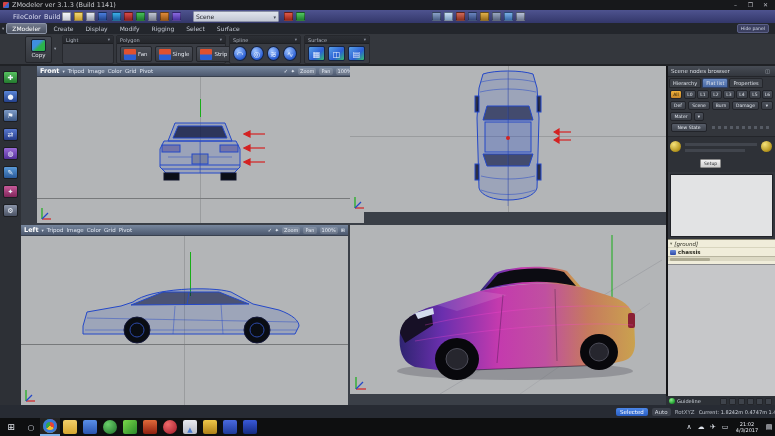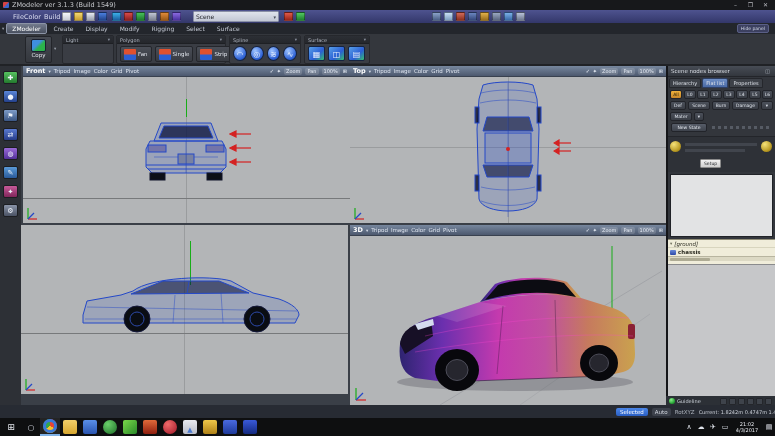--- a/index.html
+++ b/index.html
@@ -91,21 +91,21 @@
   .tbslot.run{background:rgba(255,255,255,.09);border-bottom:2px solid #7fb2e8}
   .tray{margin-left:auto;display:flex;align-items:center}
   .tric{font-size:7px;color:#dfe3ea;width:12px;text-align:center}
   .clock{width:32px;text-align:center;font-size:5px;color:#e8ebf0;line-height:6px}
 </style>
 </head>
 <body>
 
 <div class="abs titlebar">
   <div class="abs" style="left:3px;top:2px;width:6px;height:6px;background:linear-gradient(135deg,#d84444 45%,#3a66cc 55%);border-radius:1px"></div>
-  <div class="abs title-tx">ZModeler ver 3.1.3 (Build 1549)</div>
+  <div class="abs title-tx">ZModeler ver 3.1.3 (Build 1141)</div>
   <div class="abs wbtn" style="left:728px">–</div>
   <div class="abs wbtn" style="left:743px">❐</div>
   <div class="abs wbtn" style="left:758px">✕</div>
 </div>
 
 <div class="abs menubar">
   <span class="abs menu-tx" style="left:13px">File</span>
   <span class="abs menu-tx" style="left:24px">Color</span>
   <span class="abs menu-tx" style="left:44px">Build</span>
 
@@ -217,21 +217,21 @@
   <div class="abs ltic" style="top:43px;background:linear-gradient(#7e9cc8,#3a5684)">⚑</div>
   <div class="abs ltic" style="top:62px;background:linear-gradient(#5a7ad0,#263c8a)">⇄</div>
   <div class="abs ltic" style="top:81px;background:linear-gradient(#9a6ad8,#53309a)">◍</div>
   <div class="abs ltic" style="top:100px;background:linear-gradient(#5a9ad8,#2a5a9a)">✎</div>
   <div class="abs ltic" style="top:119px;background:linear-gradient(#c85a9a,#80265a)">✦</div>
   <div class="abs ltic" style="top:138px;background:linear-gradient(#8a94a8,#4a5264)">⚙</div>
 </div>
 
 <div class="abs vpframe" style="left:21px;top:66px;width:645px;height:339px">
 
-  <div class="abs" style="left:2px;top:0;width:327px;height:133px">
+  <div class="abs" style="left:16px;top:0;width:327px;height:133px">
     <div class="vph">
       <span class="vpl">Front</span>
       <span class="vcaret">▾</span>
       <span class="tg">Tripod</span>
       <span class="tg">Image</span>
       <span class="tg">Color</span>
       <span class="tg">Grid</span>
       <span class="tg">Pivot</span>
       <span class="sp"></span>
       <span class="hic">✓</span>
@@ -274,36 +274,20 @@
       </svg>
       <svg class="tripod" width="14" height="16" viewBox="0 0 14 16">
         <line x1="3" y1="14" x2="3" y2="3" stroke="#18ad18" stroke-width="1.2"></line>
         <line x1="3" y1="14" x2="12" y2="14" stroke="#d42222" stroke-width="1.2"></line>
         <line x1="3" y1="14" x2="9" y2="8" stroke="#2448c8" stroke-width="1.2"></line>
       </svg>
     </div>
   </div>
 
   <div class="abs" style="left:329px;top:0;width:316px;height:157px">
-    <div class="vph">
-      <span class="vpl">Top</span>
-      <span class="vcaret">▾</span>
-      <span class="tg">Tripod</span>
-      <span class="tg">Image</span>
-      <span class="tg">Color</span>
-      <span class="tg">Grid</span>
-      <span class="tg">Pivot</span>
-      <span class="sp"></span>
-      <span class="hic">✓</span>
-      <span class="hic">✦</span>
-      <span class="hcp">Zoom</span>
-      <span class="hcp">Pan</span>
-      <span class="hcp">100%</span>
-      <span class="hic">⊞</span>
-    </div>
     <div class="vpb" style="height:146px">
       <div class="hline2" style="top:70px"></div>
       <div class="vline" style="left:158px"></div>
       <svg class="abs" style="left:113px;top:2px" width="90" height="142" viewBox="0 0 90 142">
         <g stroke="#2448c8" fill="rgba(30,70,200,0.15)" stroke-width="1">
           <path d="M20,6 C32,2 58,2 70,6 L74,20 L76,50 L74,120 C70,136 20,136 16,120 L14,50 L16,20 Z"></path>
           <rect x="12" y="28" width="4" height="16" fill="rgba(10,14,40,0.8)"></rect>
           <rect x="74" y="28" width="4" height="16" fill="rgba(10,14,40,0.8)"></rect>
           <rect x="12" y="96" width="4" height="16" fill="rgba(10,14,40,0.8)"></rect>
           <rect x="74" y="96" width="4" height="16" fill="rgba(10,14,40,0.8)"></rect>
@@ -328,20 +312,36 @@
       </svg>
       <svg class="tripod" width="14" height="16" viewBox="0 0 14 16">
         <line x1="3" y1="14" x2="3" y2="3" stroke="#18ad18" stroke-width="1.2"></line>
         <line x1="3" y1="14" x2="12" y2="14" stroke="#d42222" stroke-width="1.2"></line>
         <line x1="3" y1="14" x2="9" y2="8" stroke="#2448c8" stroke-width="1.2"></line>
       </svg>
     </div>
   </div>
 
   <div class="abs" style="left:0;top:159px;width:327px;height:180px">
+    <div class="vph">
+      <span class="vpl">Left</span>
+      <span class="vcaret">▾</span>
+      <span class="tg">Tripod</span>
+      <span class="tg">Image</span>
+      <span class="tg">Color</span>
+      <span class="tg">Grid</span>
+      <span class="tg">Pivot</span>
+      <span class="sp"></span>
+      <span class="hic">✓</span>
+      <span class="hic">✦</span>
+      <span class="hcp">Zoom</span>
+      <span class="hcp">Pan</span>
+      <span class="hcp">100%</span>
+      <span class="hic">⊞</span>
+    </div>
     <div class="vpb" style="height:169px">
       <div class="vline" style="left:163px"></div>
       <div class="hline" style="top:108px"></div>
       <div class="gaxis" style="left:169px;top:16px;height:44px"></div>
       <svg class="abs" style="left:50px;top:42px" width="232" height="70" viewBox="0 0 232 70">
         <g stroke="#2448c8" fill="rgba(30,70,200,0.14)" stroke-width="1">
           <path d="M12,48 L16,34 L50,28 L62,24 C80,10 140,8 160,14 L182,26 L208,32 C222,37 228,43 228,48 L224,56 L12,56 Z"></path>
           <path d="M60,27 L92,14 L148,14 L178,26 Z" fill="rgba(8,16,60,0.55)"></path>
           <line x1="118" y1="14" x2="116" y2="27" stroke="rgba(36,72,200,0.8)"></line>
           <line x1="16" y1="40" x2="226" y2="44" stroke="rgba(36,72,200,0.45)"></line>
@@ -356,36 +356,20 @@
       </svg>
       <svg class="tripod" width="14" height="16" viewBox="0 0 14 16">
         <line x1="3" y1="14" x2="3" y2="3" stroke="#18ad18" stroke-width="1.2"></line>
         <line x1="3" y1="14" x2="12" y2="14" stroke="#d42222" stroke-width="1.2"></line>
         <line x1="3" y1="14" x2="9" y2="8" stroke="#2448c8" stroke-width="1.2"></line>
       </svg>
     </div>
   </div>
 
   <div class="abs" style="left:329px;top:159px;width:316px;height:180px">
-    <div class="vph">
-      <span class="vpl">3D</span>
-      <span class="vcaret">▾</span>
-      <span class="tg">Tripod</span>
-      <span class="tg">Image</span>
-      <span class="tg">Color</span>
-      <span class="tg">Grid</span>
-      <span class="tg">Pivot</span>
-      <span class="sp"></span>
-      <span class="hic">✓</span>
-      <span class="hic">✦</span>
-      <span class="hcp">Zoom</span>
-      <span class="hcp">Pan</span>
-      <span class="hcp">100%</span>
-      <span class="hic">⊞</span>
-    </div>
     <div class="vpb" style="height:169px">
       <svg class="abs" style="left:0;top:0" width="316" height="169" viewBox="0 0 316 169">
         <line x1="90" y1="169" x2="312" y2="35" stroke="#a2a4a8" stroke-width="1"></line>
         <line x1="170" y1="169" x2="300" y2="78" stroke="#a8aaae" stroke-width="1"></line>
         <line x1="262" y1="10" x2="262" y2="92" stroke="#18ad18" stroke-width="1"></line>
       </svg>
       <svg class="abs" style="left:35px;top:30px" width="260" height="130" viewBox="0 0 260 130">
         <defs>
           <linearGradient id="bodyGrad" x1="0" y1="0" x2="1" y2="0">
             <stop offset="0" stop-color="#2e2470"></stop>

